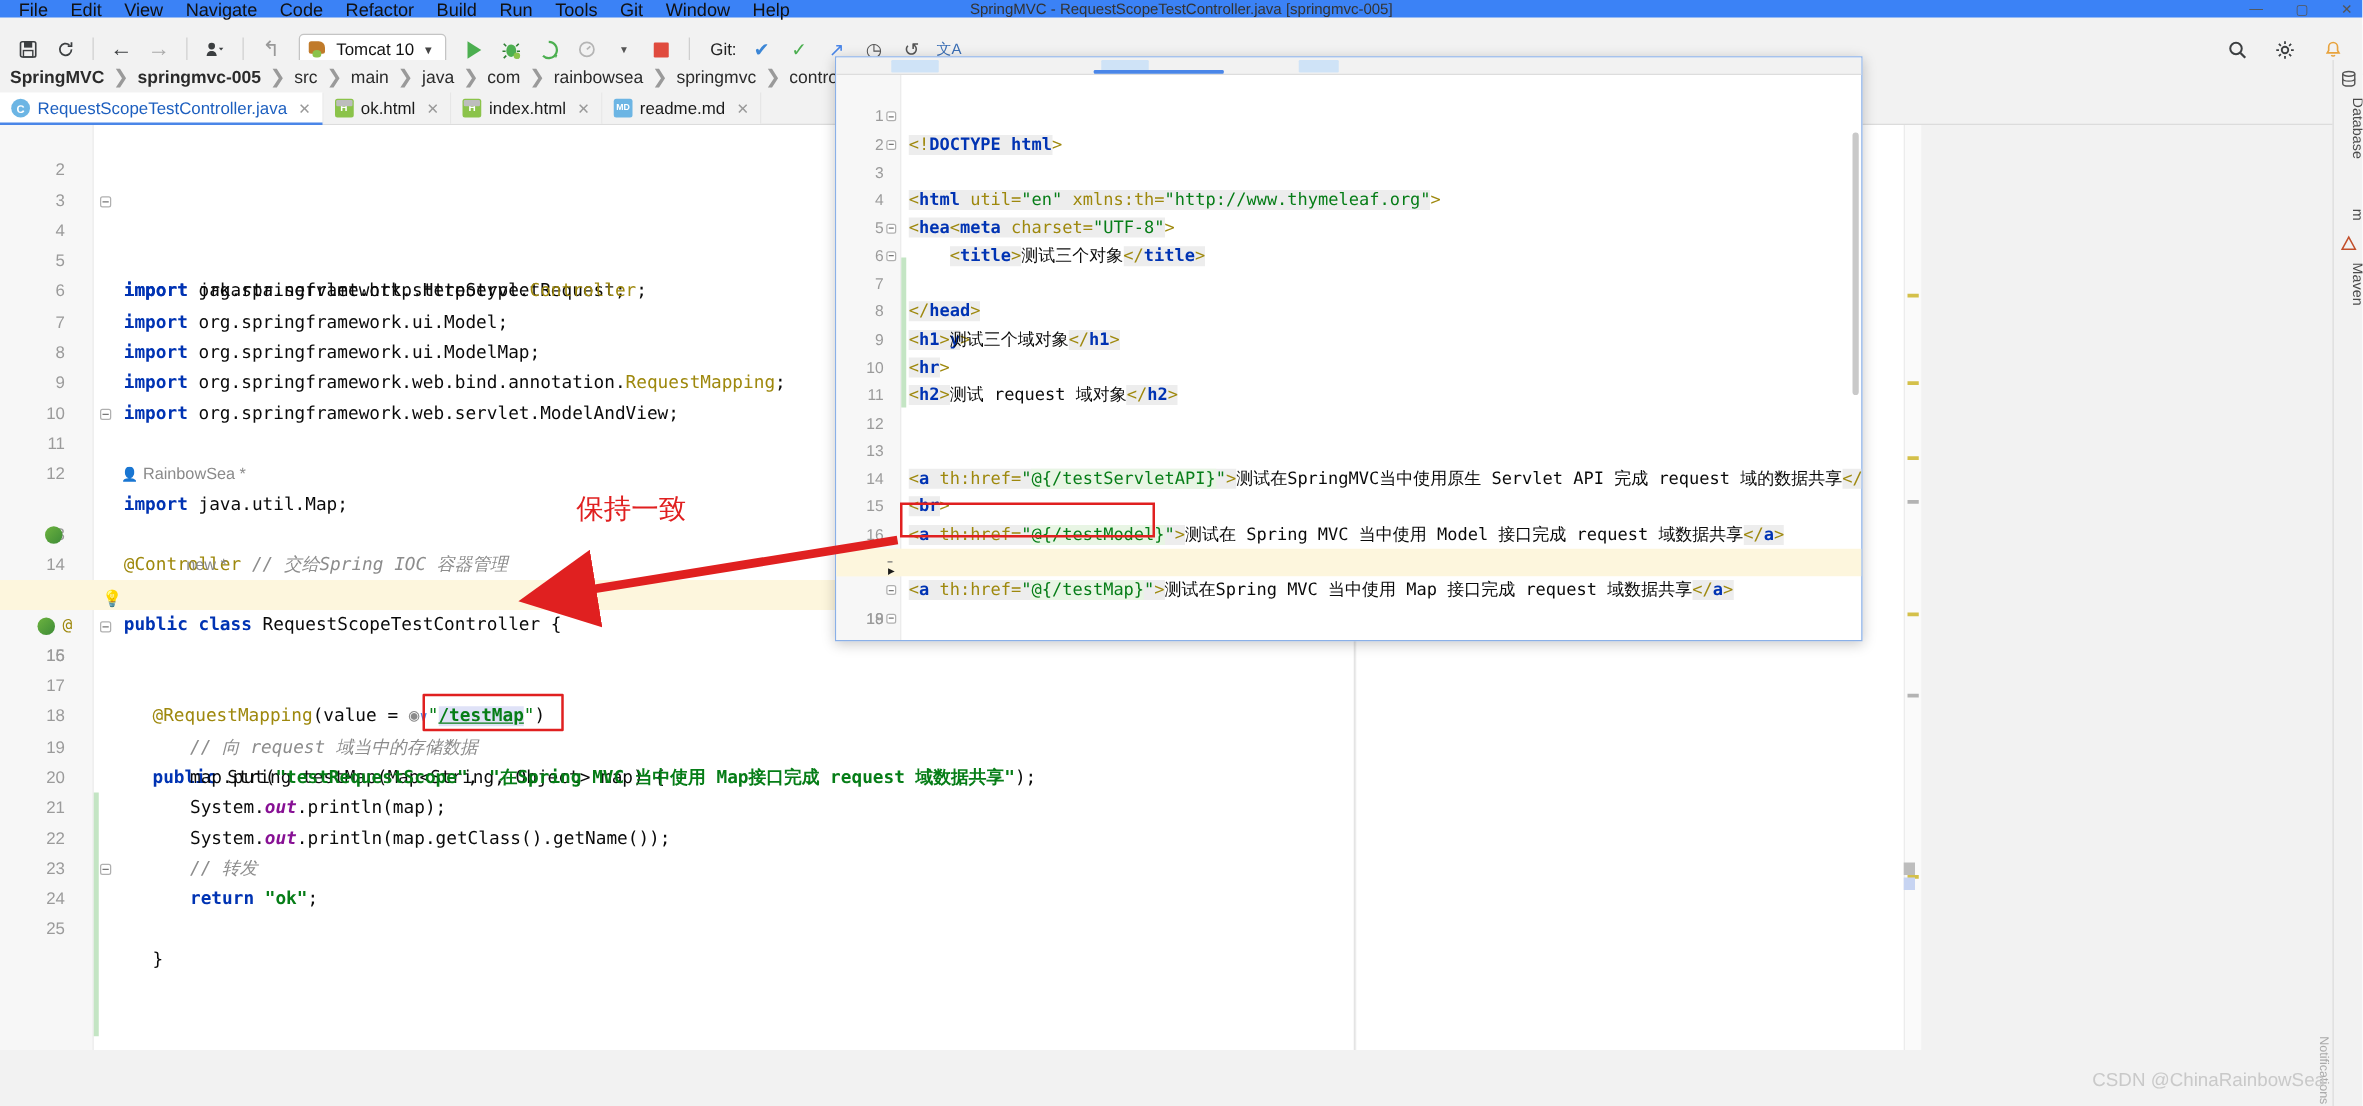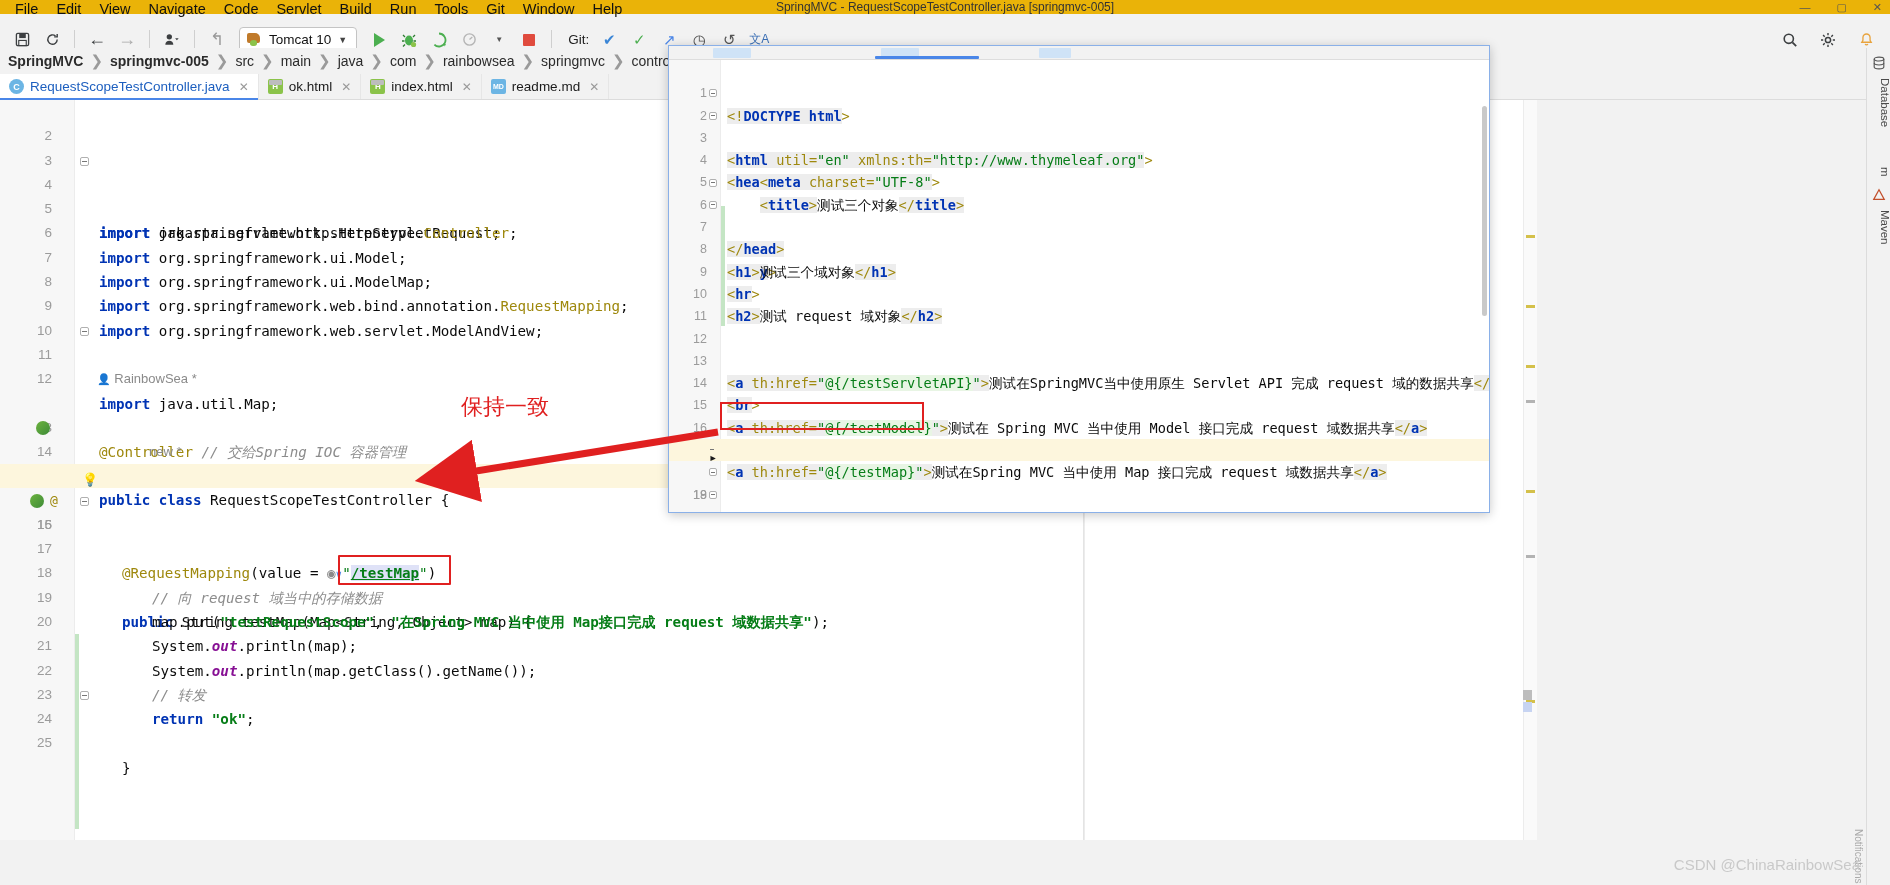--- a/index.html
+++ b/index.html
@@ -9,21 +9,21 @@
     background: #ffffff;
     font-family: "Liberation Sans", sans-serif;
     font-size: 13px;
     color: #1a1a1a;
   }
   #app { position: relative; width: 1890px; height: 885px; background:#f2f2f2; }
 
   
   .titlebar {
     position:absolute; left:0; top:0; width:1890px; height:14px;
-    background:#eab308; display:flex; align-items:center; justify-content:center;
+    background:#3b82f6; display:flex; align-items:center; justify-content:center;
   }
   .titlebar .title {
     font-size:12px; color:#333; white-space:nowrap;
   }
   .win-ctrls { position:absolute; right:8px; top:0; display:flex; gap:26px; align-items:center; height:14px; }
   .win-ctrls span { font-size:11px; color:#555; }
 
   
   .menubar {
     position:absolute; left:0; top:-4px; width:1890px; height:26px;
@@ -283,21 +283,21 @@
     <span>▢</span>
     <span>✕</span>
   </div>
 
   <div class="menubar">
     <div class="mitem">File</div>
     <div class="mitem">Edit</div>
     <div class="mitem">View</div>
     <div class="mitem">Navigate</div>
     <div class="mitem">Code</div>
-    <div class="mitem">Servlet</div>
+    <div class="mitem">Refactor</div>
     <div class="mitem">Build</div>
     <div class="mitem">Run</div>
     <div class="mitem">Tools</div>
     <div class="mitem">Git</div>
     <div class="mitem">Window</div>
     <div class="mitem">Help</div>
   </div>
 
   <div class="toolbar">
     <div class="tb-btn">

